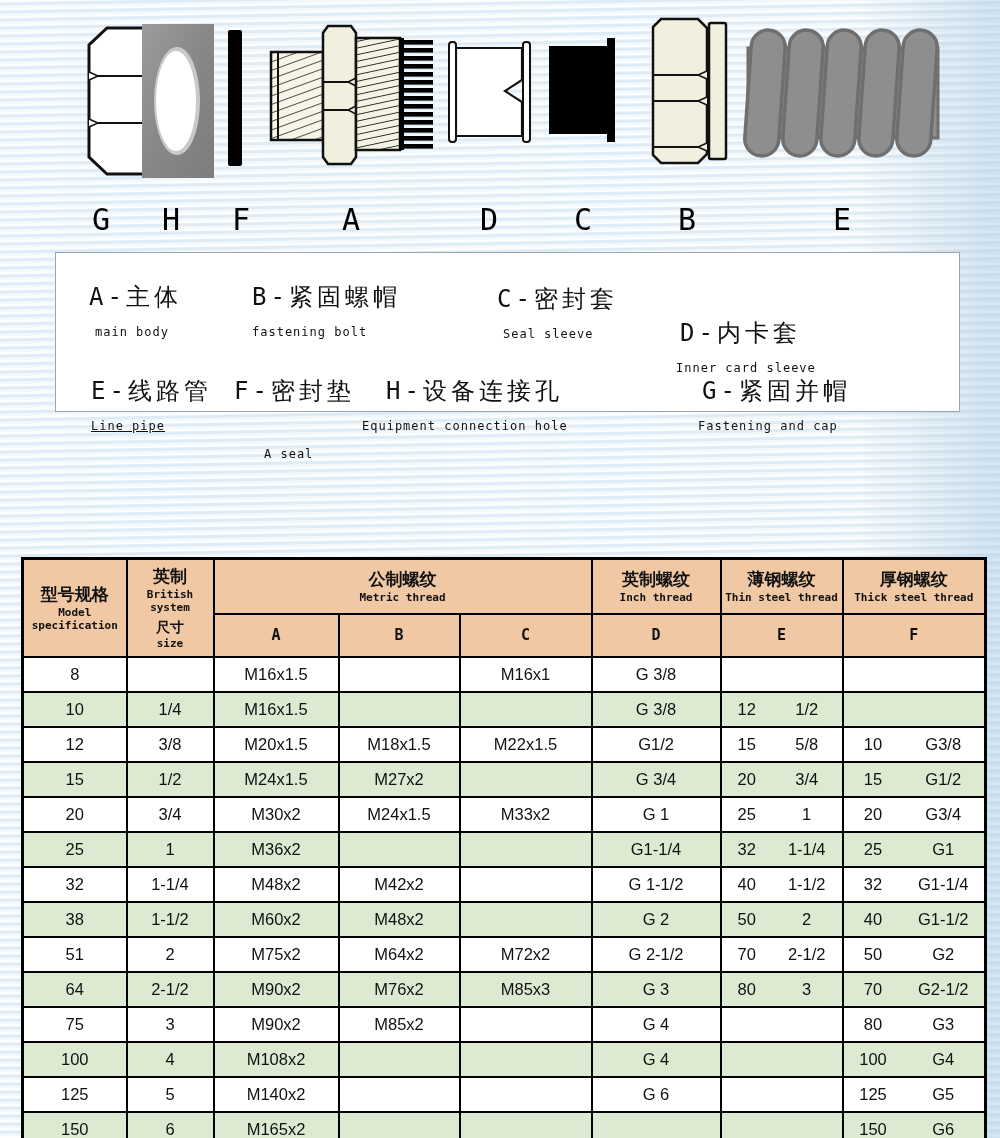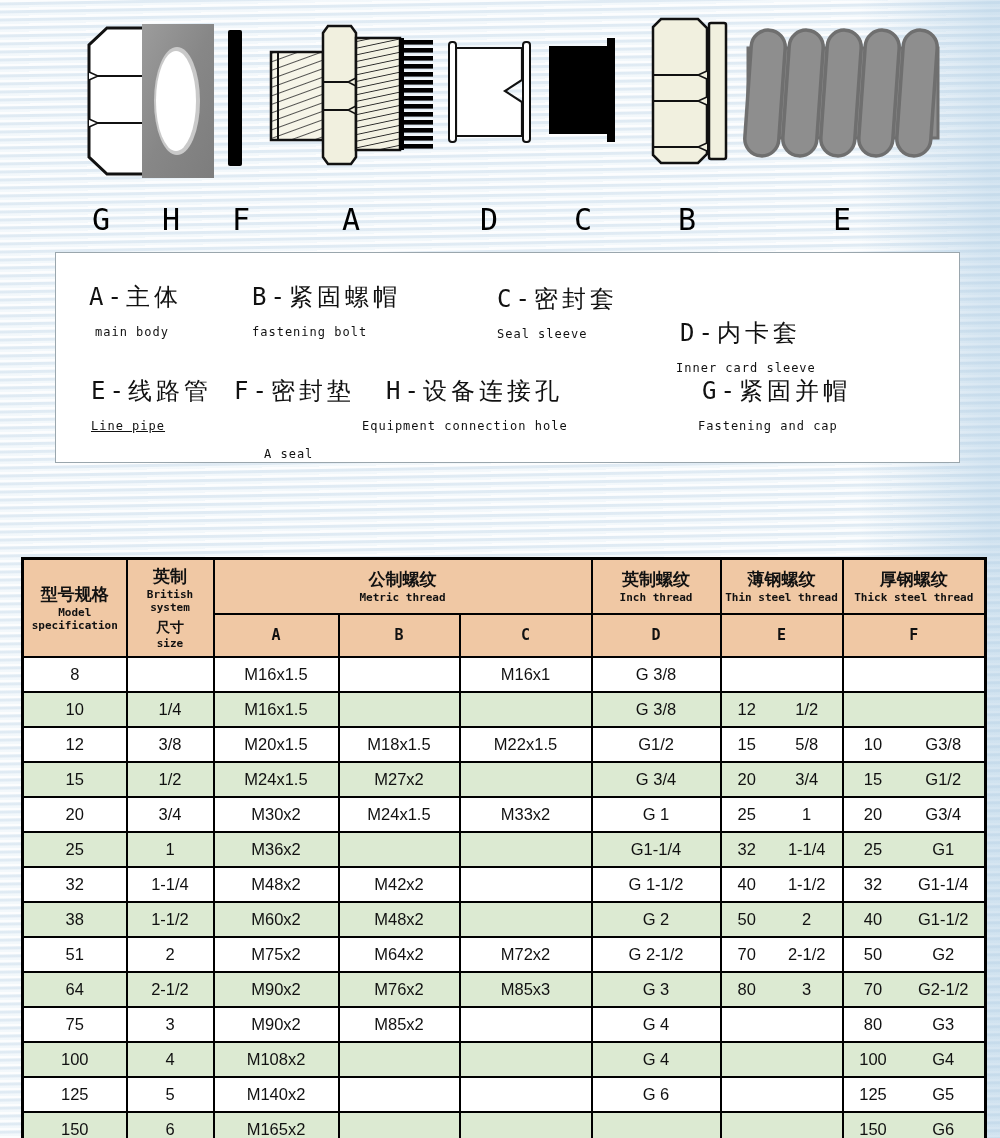--- a/index.html
+++ b/index.html
@@ -22,28 +22,28 @@
   .p-f{left:227px;top:29px;}
   .p-a{left:268px;top:20px;}
   .p-d{left:447px;top:40px;}
   .p-c{left:547px;top:36px;}
   .p-b{left:651px;top:17px;}
   .p-e{left:740px;top:22px;}
   .lt{position:absolute;top:203px;font-size:30px;line-height:34px;color:#000;}
   .lt-g{left:92px;}.lt-h{left:162px;}.lt-f{left:232px;}.lt-a{left:342px;}
   .lt-d{left:480px;}.lt-c{left:574px;}.lt-b{left:678px;}.lt-e{left:833px;}
   
-  .legend{position:absolute;left:55px;top:252px;width:905px;height:211px;
+  .legend{position:absolute;left:55px;top:252px;width:905px;height:160px;
     background:#fff;border:1px solid #9aa6ad;box-sizing:border-box;padding-left:32px;}
   .lg-item{position:absolute;white-space:nowrap;}
   .lg-cn{font-size:24px;letter-spacing:4px;}
   .lg-en{font-size:12px;margin-top:12px;letter-spacing:1px;}
   .lg-a{left:33px;top:28px;}   .lg-a .lg-en{margin-left:6px;}
   .lg-b{left:196px;top:28px;}
-  .lg-c{left:441px;top:30px;}  .lg-c .lg-en{}
+  .lg-c{left:441px;top:30px;}  .lg-c .lg-en{margin-left:6px;}
   .lg-d{left:624px;top:36px;margin-top:28px;}  .lg-d .lg-en{margin-left:-4px;}
   .lg-e{left:35px;top:122px;}  .lg-e .lg-en{text-decoration:underline;}
   .lg-f{left:178px;top:122px;} .lg-f .lg-en{margin-left:30px;margin-top:40px;}
   .lg-h{left:330px;top:122px;} .lg-h .lg-en{margin-left:-24px;}
   .lg-g{left:646px;top:122px;} .lg-g .lg-en{margin-left:-4px;}
   
   .spec{position:absolute;left:21px;top:557px;width:963px;border-collapse:collapse;
     table-layout:fixed;background:#fff;border:3px solid #000;
     font-family:"Liberation Sans", sans-serif;}
   .spec th,.spec td{border:2px solid #000;text-align:center;vertical-align:middle;

